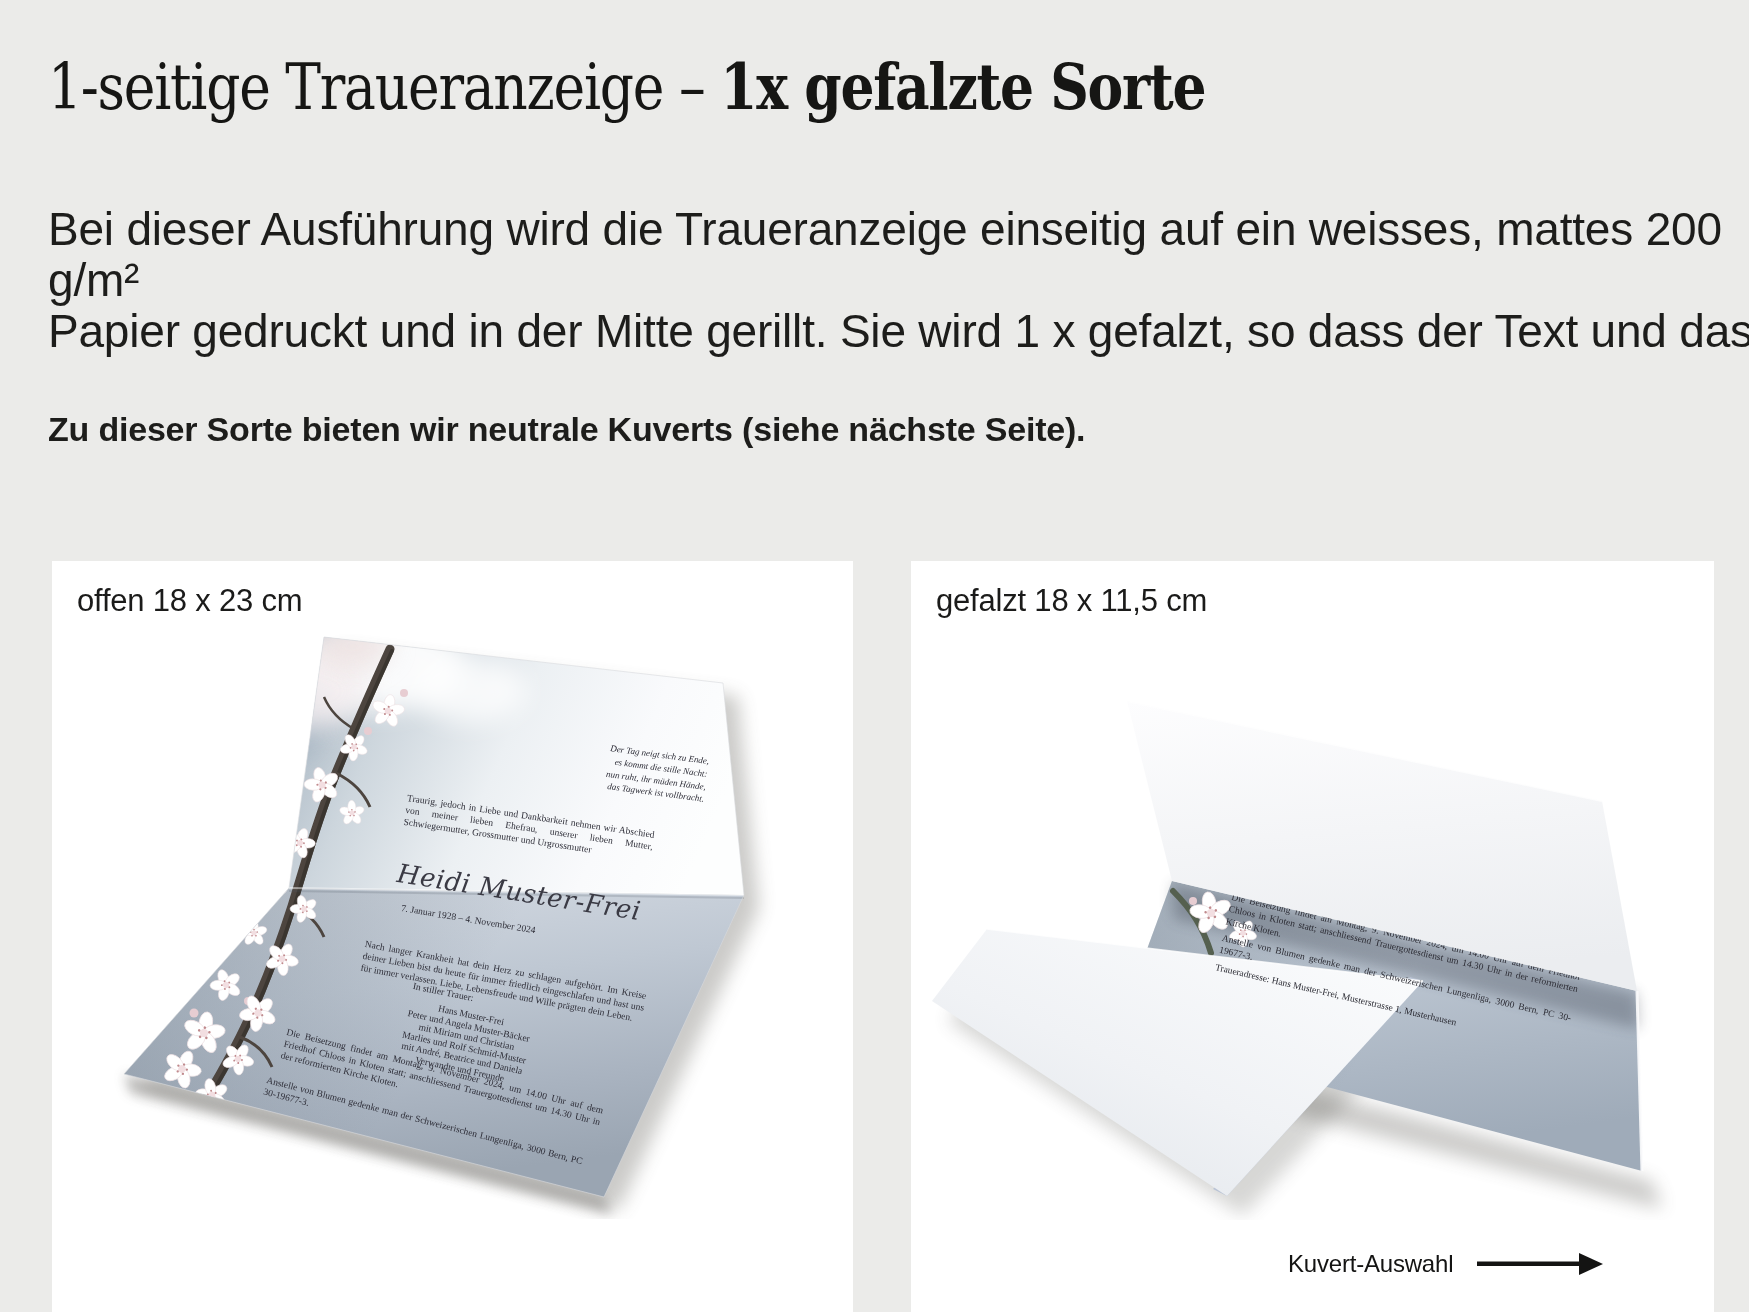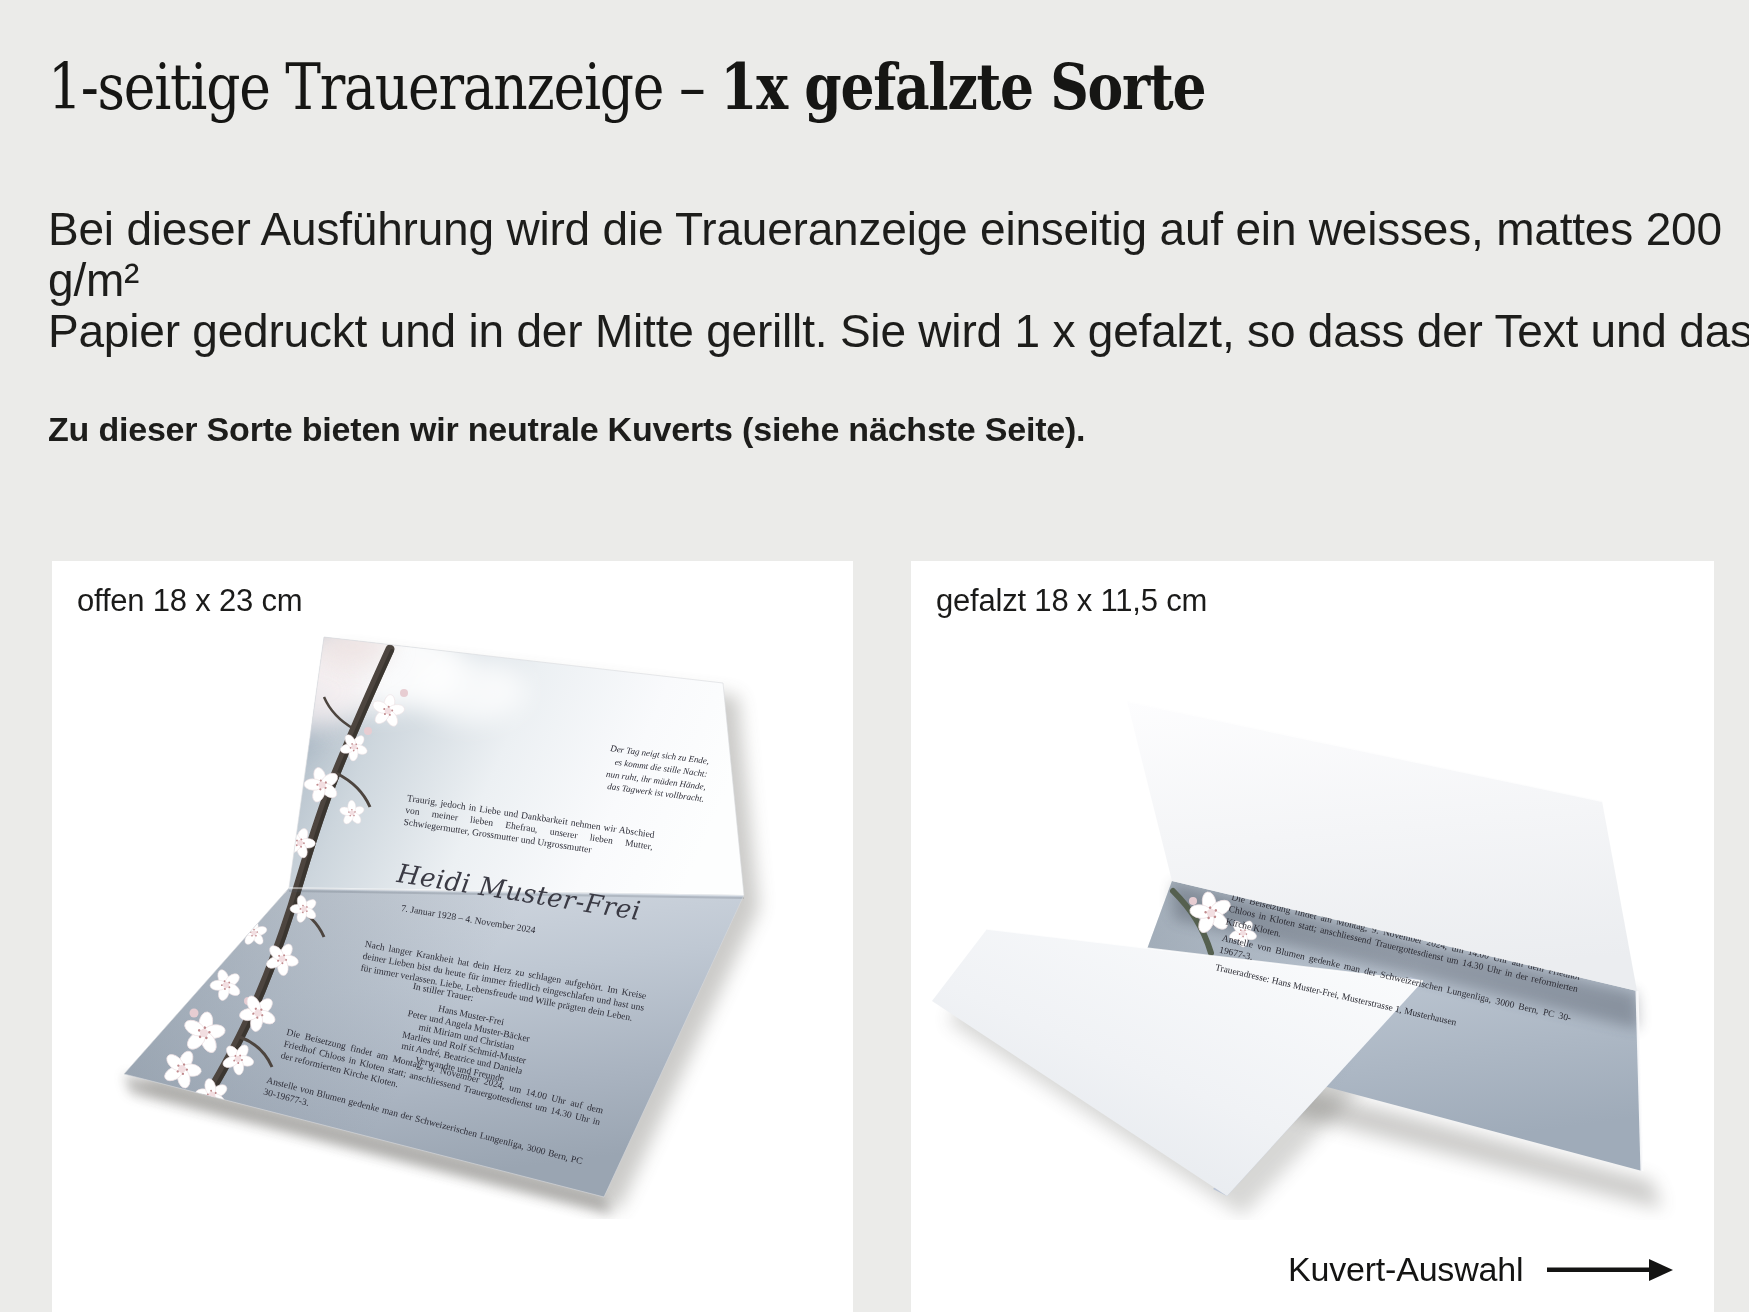--- a/index.html
+++ b/index.html
@@ -32,21 +32,21 @@
   .mour{text-align:center;line-height:1.16;}
 
   
   .foldclip{position:absolute;inset:0;clip-path:polygon(261px 320px,726px 430px,731px 610px,206px 470px);}
   .ftext{position:absolute;left:322px;top:330px;width:358px;transform:rotate(13deg);transform-origin:0 0;
          font-family:"Liberation Serif",serif;font-size:9.5px;line-height:1.3;color:#2b2b33;text-align:justify;}
   .ftext p{margin:0 0 5px 0;}
 
   
   .cta{position:absolute;left:1288px;top:1250px;display:flex;align-items:center;gap:24px;cursor:pointer;}
-  .cta span{font-size:34px;letter-spacing:-.2px;color:#141413;}
+  .cta span{font-size:24px;letter-spacing:-.2px;color:#141413;}
 </style>
 </head>
 <body>
 
 <div class="stage">
 
   <h1><span>1-seitige Traueranzeige – </span><span class="b">1x gefalzte Sorte</span></h1>
 
   <div class="para">
     <div>Bei dieser Ausführung wird die Traueranzeige einseitig auf ein weisses, mattes 200 g/m²</div>

